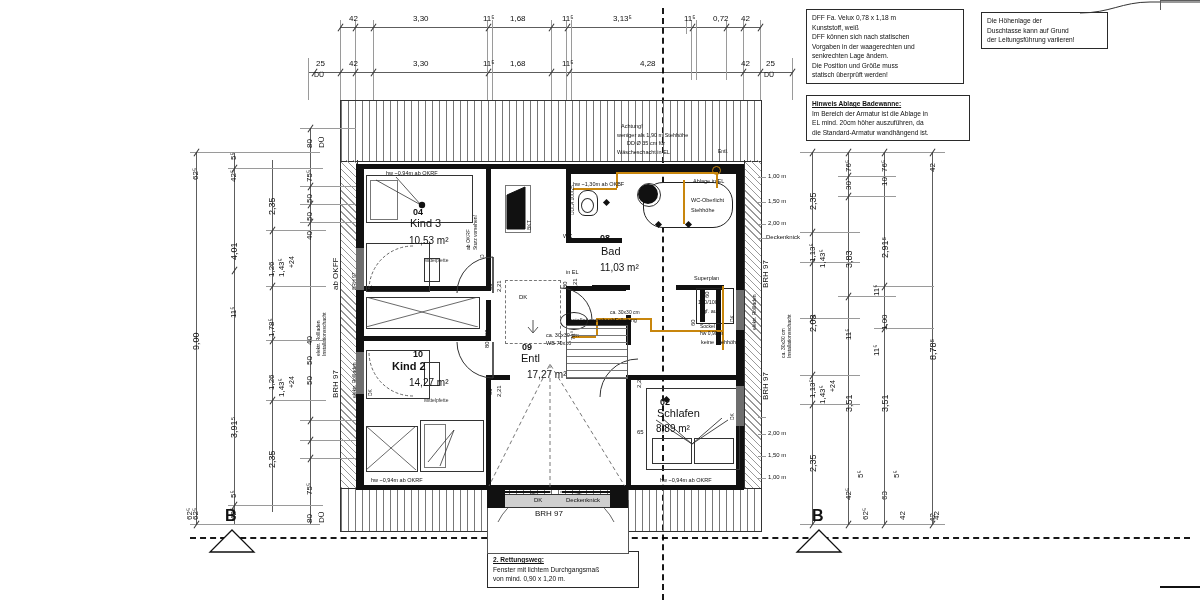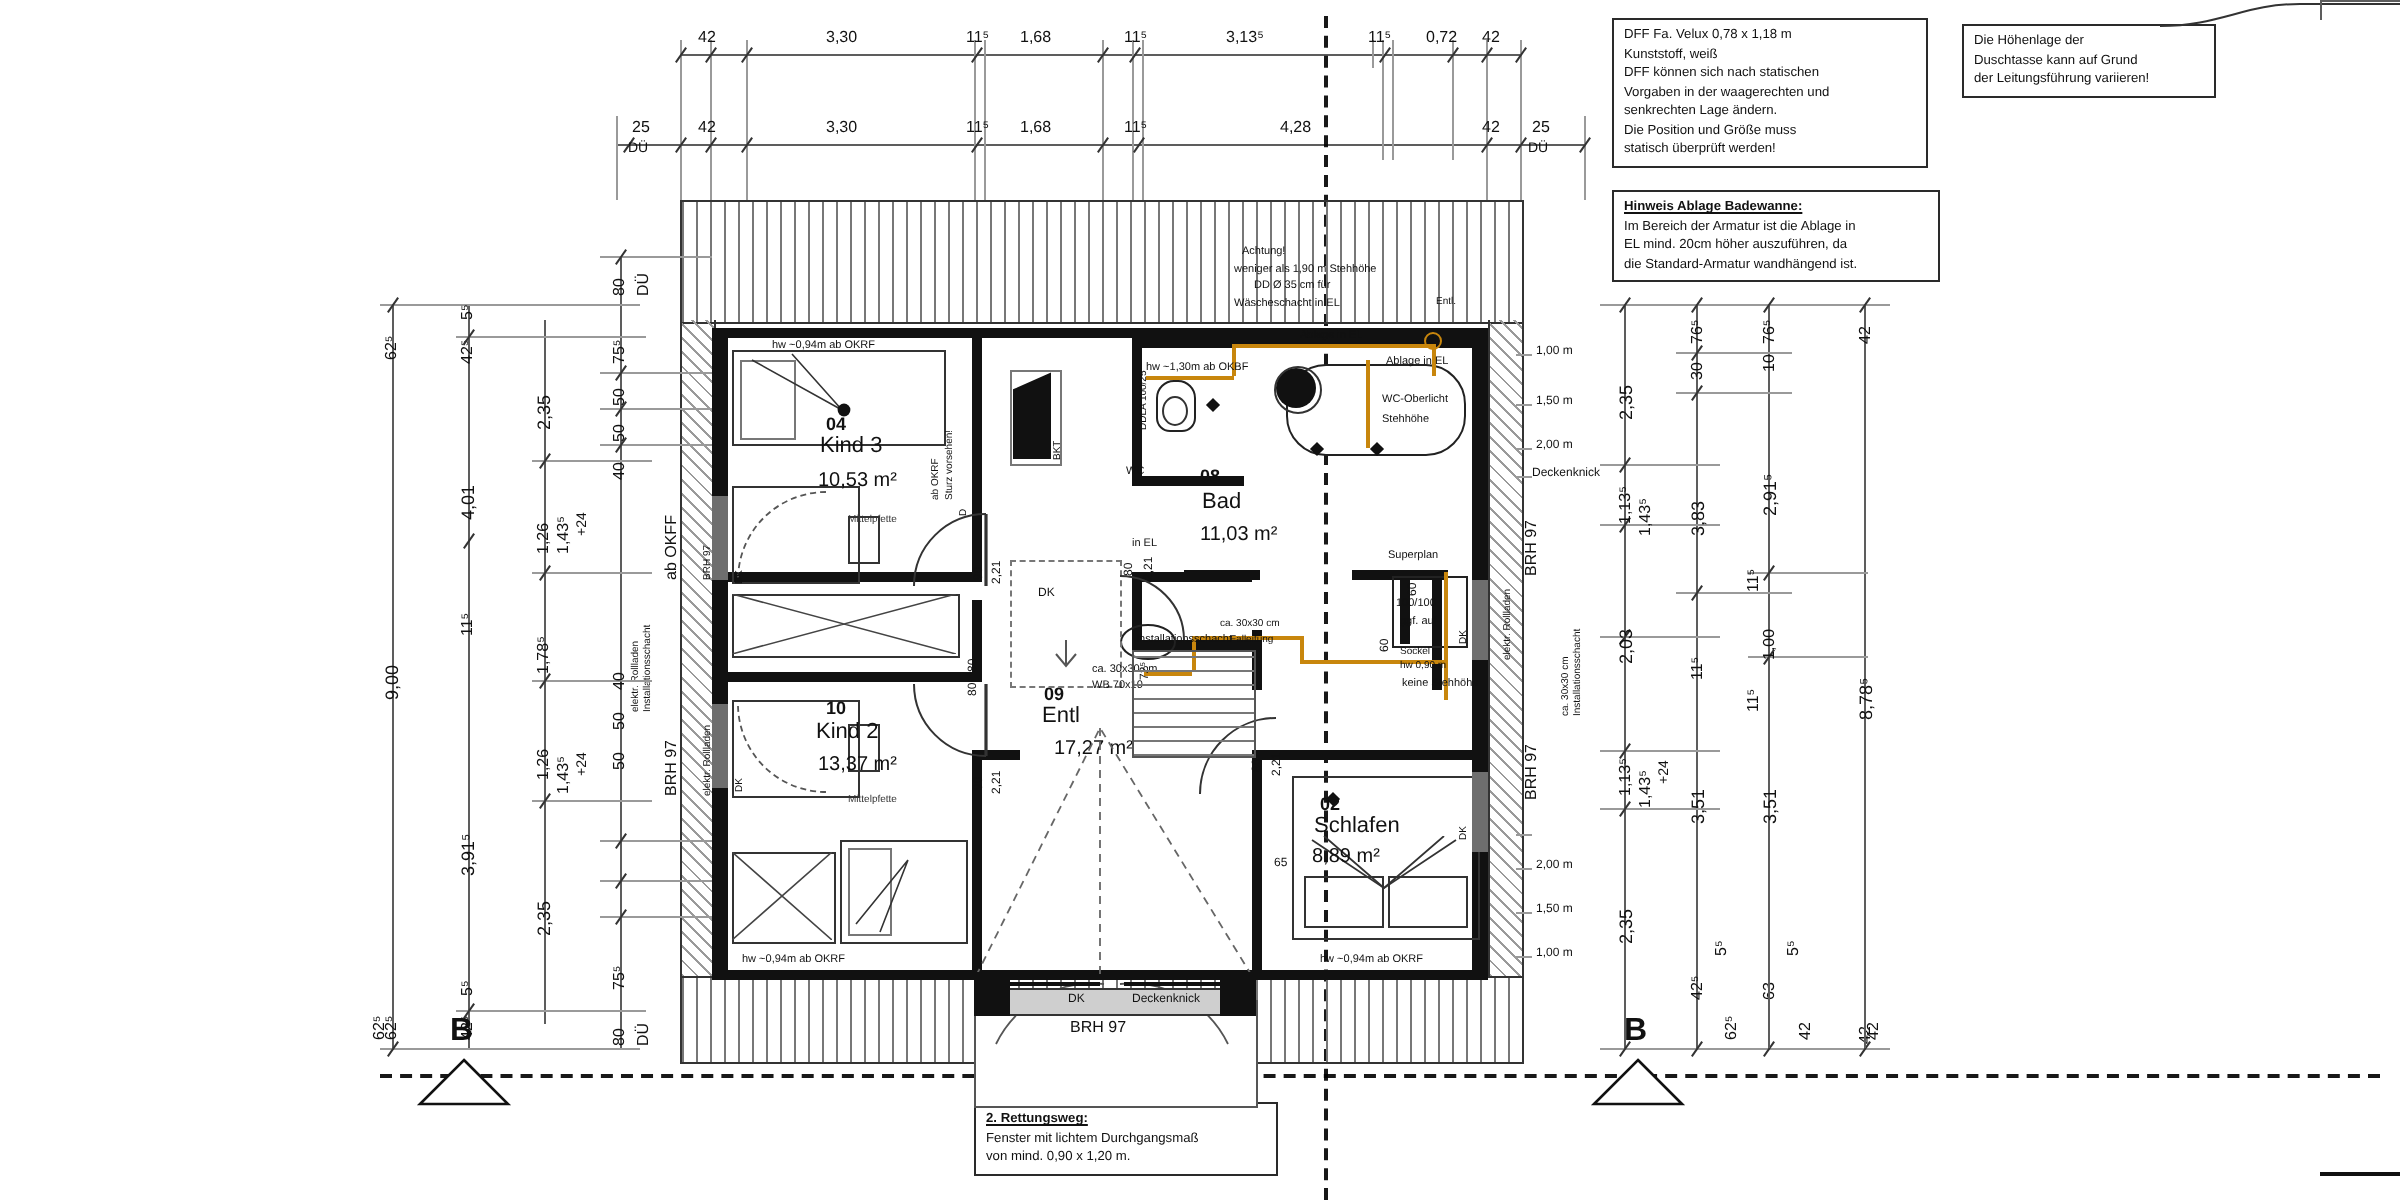--- a/index.html
+++ b/index.html
@@ -228,22 +228,22 @@
   <div class="thinl" style="left:424px;top:424px;width:20px;height:42px;"></div>
   <svg class="abs" style="left:420px;top:420px;" width="62" height="50">
     <path d="M8,42 L34,10 M20,46 L34,10" stroke="#333" fill="none" stroke-width="0.8"></path>
   </svg>
   <div class="thin" style="left:366px;top:426px;width:50px;height:44px;"></div>
   <svg class="abs" style="left:366px;top:426px;" width="50" height="44">
     <path d="M0,0 L50,44 M0,44 L50,0" stroke="#444" fill="none" stroke-width="0.8"></path>
   </svg>
 
   <div class="t f9" style="left:413px;top:350px;font-weight:bold;">10</div>
-  <div class="t f11" style="left:408px;top:361px;">Kind 2</div>
-  <div class="t f10" style="left:409px;top:378px;">13,37 m²</div>
+  <div class="t f11" style="left:392px;top:361px;font-weight:bold;">Kind 2</div>
+  <div class="t f10" style="left:409px;top:378px;">14,27 m²</div>
   <div class="t f5" style="left:424px;top:398px;color:#333;">Mittelpfette</div>
   <div class="t f55" style="left:371px;top:478px;">hw ~0,94m ab OKRF</div>
 
   <div class="abs" style="left:643px;top:182px;width:88px;height:44px;border:1.2px solid #222;border-radius:20px;background:#fff;"></div>
 
   <div class="abs" style="left:578px;top:190px;width:18px;height:24px;border:1.2px solid #222;border-radius:9px 9px 7px 7px;background:#fff;"></div>
   <div class="abs" style="left:581px;top:198px;width:11px;height:13px;border:1px solid #333;border-radius:50%;"></div>
 
   <div class="abs" style="left:638px;top:184px;width:20px;height:20px;border-radius:50%;background:#111;"></div>
   <div class="abs" style="left:637px;top:183px;width:22px;height:22px;border-radius:50%;border:1px solid #333;"></div>

